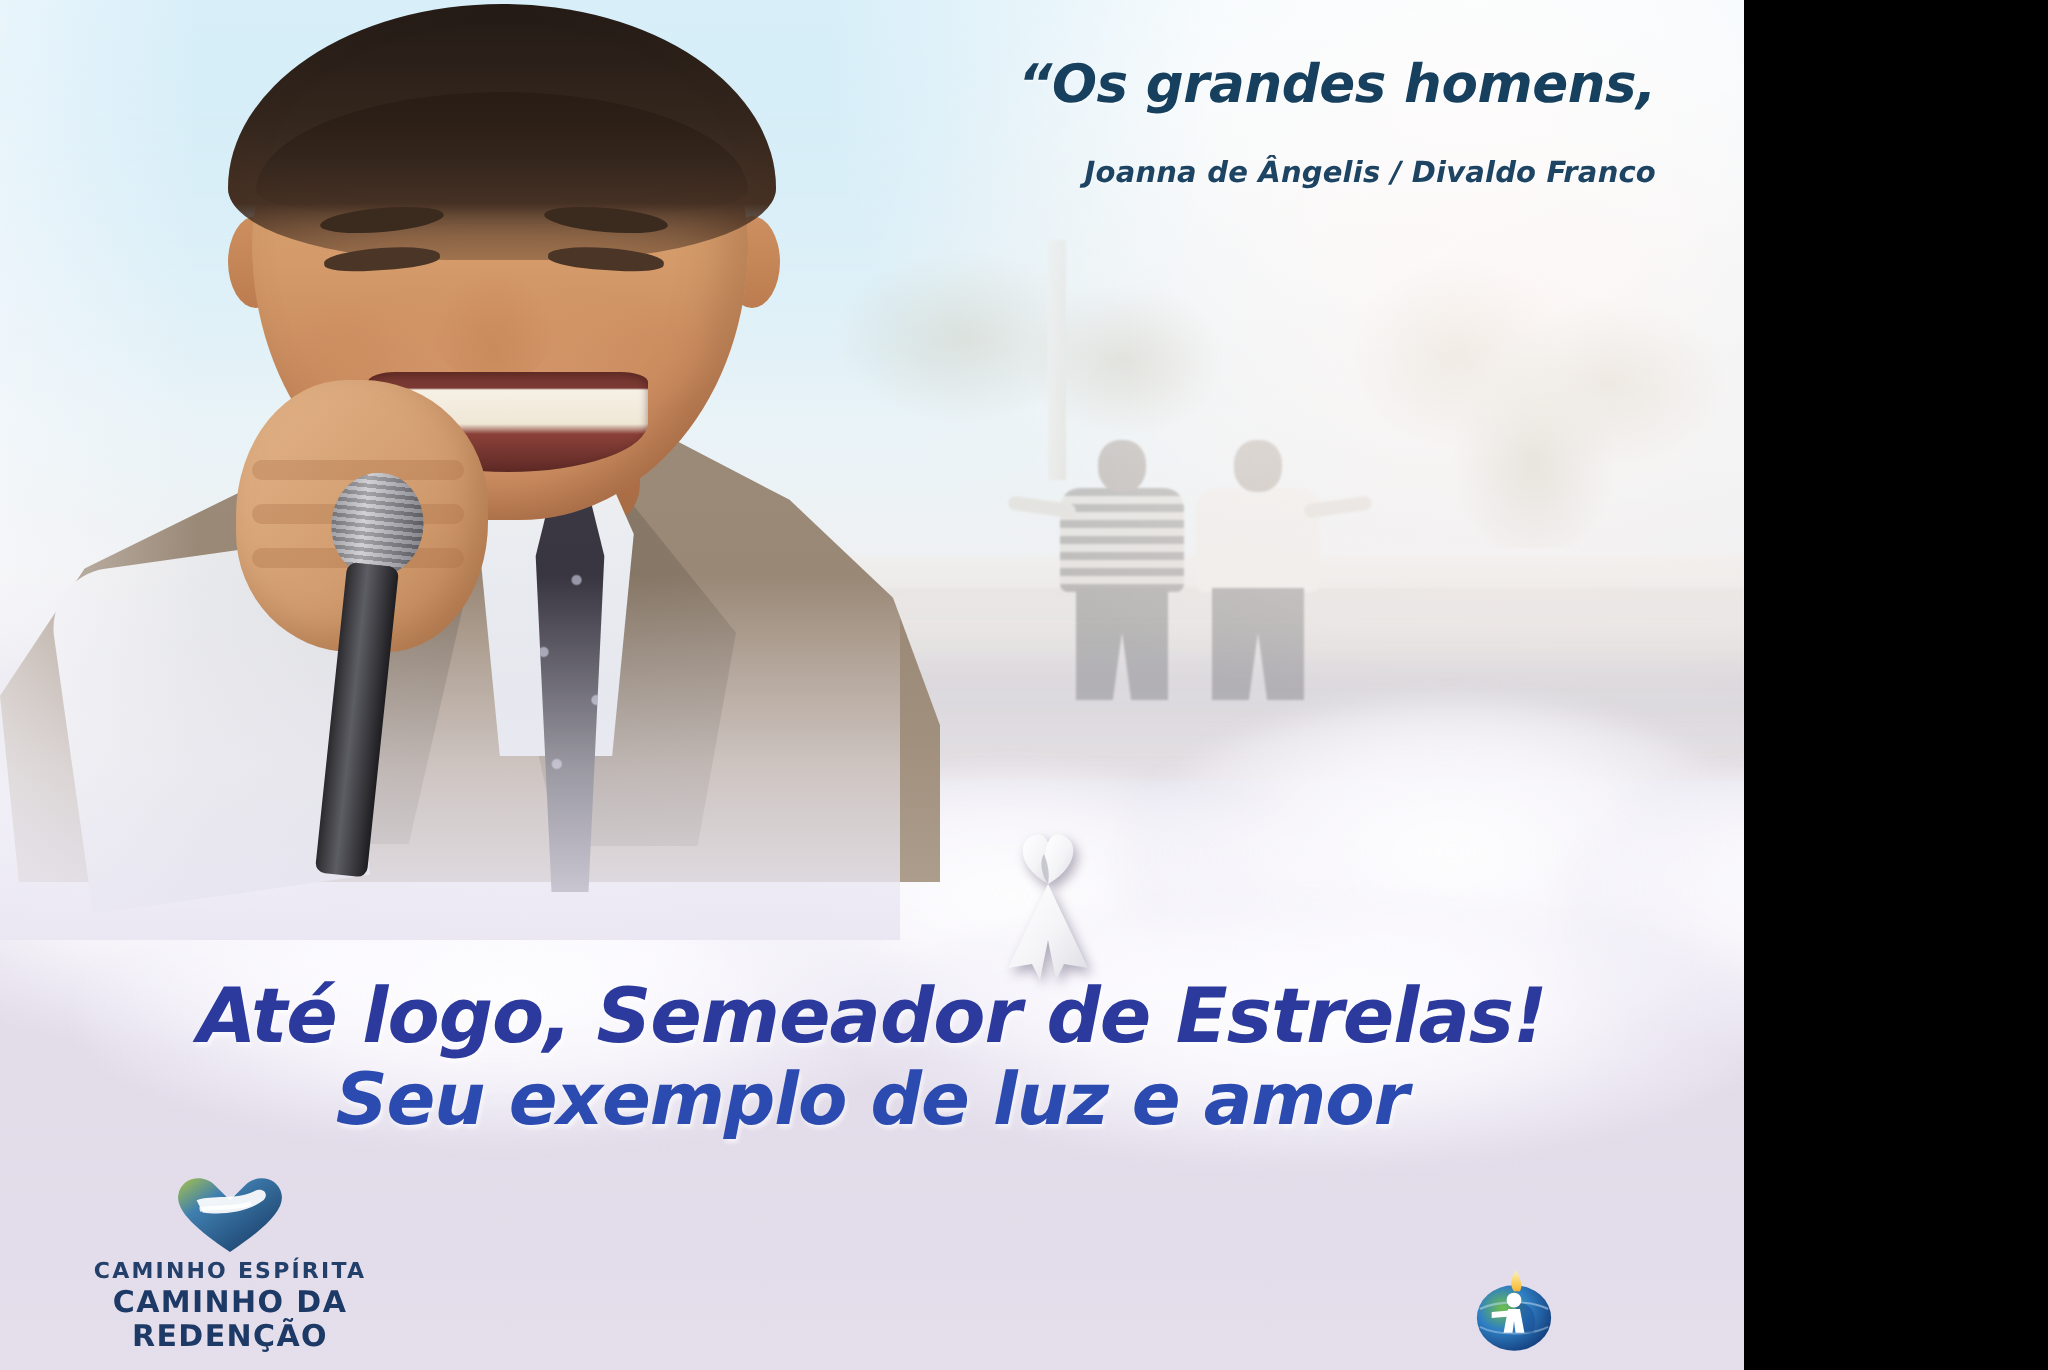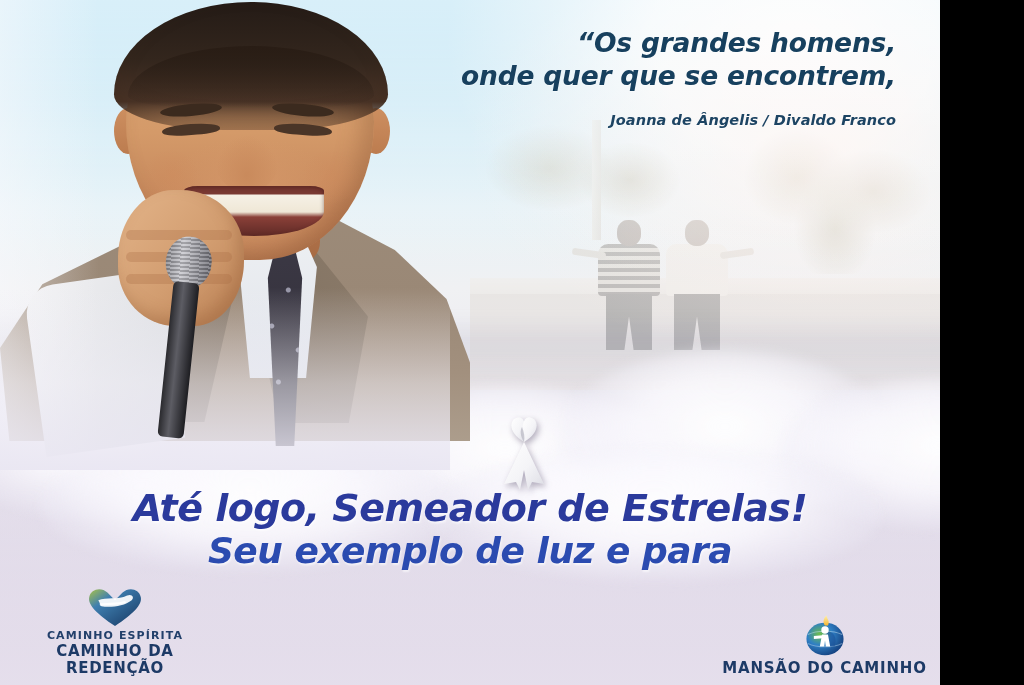--- a/index.html
+++ b/index.html
@@ -2,21 +2,21 @@
 <html><head>
 <meta charset="utf-8">
 <style>
   html, body {
     margin: 0;
     padding: 0;
     background: #000;
   }
   #stage {
     position: relative;
-    width: 940px;
+    width: 872px;
     height: 685px;
     overflow: hidden;
     font-family: "DejaVu Sans", sans-serif;
     background: #fde047;
   }
 
   
   .bg-sky {
     position: absolute;
     inset: 0;
@@ -544,21 +544,20 @@
     <div class="cloud c2"></div>
     <div class="cloud c3"></div>
     <div class="cloud c4"></div>
     <div class="cloud c5"></div>
     <div class="cloud c6"></div>
     <div class="cloud c7"></div>
   </div>
 
   <div class="quote">
     <div class="quote-line">“Os grandes homens,</div>
-    <div class="quote-line">onde quer que se encontrem,</div>
     <div class="quote-attr">Joanna de Ângelis / Divaldo Franco</div>
   </div>
 
   <div class="ribbon">
     <svg viewBox="0 0 80 80" width="80" height="80" aria-hidden="true">
       <defs>
         <linearGradient id="ribg" x1="0" y1="0" x2="1" y2="1">
           <stop offset="0%" stop-color="#ffffff"></stop>
           <stop offset="55%" stop-color="#f4f4f7"></stop>
           <stop offset="100%" stop-color="#dcdce4"></stop>
@@ -566,21 +565,21 @@
       </defs>
       <path d="M40 30 L20 72 L32 70 L36 78 L40 58 L44 78 L48 70 L60 72 Z" fill="url(#ribg)"></path>
       <path d="M40 30 C26 22 24 10 32 6 C40 2 44 14 40 30 Z" fill="url(#ribg)"></path>
       <path d="M40 30 C54 22 56 10 48 6 C40 2 36 14 40 30 Z" fill="url(#ribg)"></path>
       <path d="M40 30 C36 24 36 18 38 15 C40 20 41 25 40 30 Z" fill="#b9b9c4" opacity="0.75"></path>
     </svg>
   </div>
 
   <div class="headline">
     <div class="hl hl1">Até logo, Semeador de Estrelas!</div>
-    <div class="hl hl2">Seu exemplo de luz e para</div>
+    <div class="hl hl2">Seu exemplo de luz e amor</div>
   </div>
 
   <div class="logo left">
     <div class="logo-mark">
       <svg viewBox="0 0 80 58" width="62" height="44" aria-hidden="true">
         <defs>
           <linearGradient id="hg" x1="0" y1="0" x2="1" y2="1">
             <stop offset="0%" stop-color="#a8c24a"></stop>
             <stop offset="30%" stop-color="#3f7fb0"></stop>
             <stop offset="100%" stop-color="#15355f"></stop>
@@ -612,16 +611,15 @@
         <ellipse cx="35" cy="32" rx="25" ry="22" fill="url(#gg)"></ellipse>
         <path d="M12 26 C24 20 46 20 58 26" stroke="#bcd9ef" stroke-width="1.4" fill="none" opacity="0.55"></path>
         <path d="M12 38 C24 44 46 44 58 38" stroke="#bcd9ef" stroke-width="1.4" fill="none" opacity="0.45"></path>
         <path d="M35 22 C46 20 52 30 48 42 L42 42 Z" fill="#1a4f96" opacity="0.55"></path>
         <circle cx="35" cy="20" r="5" fill="#ffffff"></circle>
         <path d="M31 26 L39 26 L42 42 L36 42 L35 34 L34 42 L28 42 Z" fill="#ffffff"></path>
         <path d="M20 28 L32 27 L32 31 L20 32 Z" fill="#ffffff"></path>
         <path d="M35 14 C31 9 34 3 37 0 C38 6 42 8 39 14 Z" fill="url(#flg)"></path>
       </svg>
     </div>
-    <div class="logo-txt-right">MANSÃO DO CAMINHO</div>
   </div>
 
 </div>
 
 </body></html>

